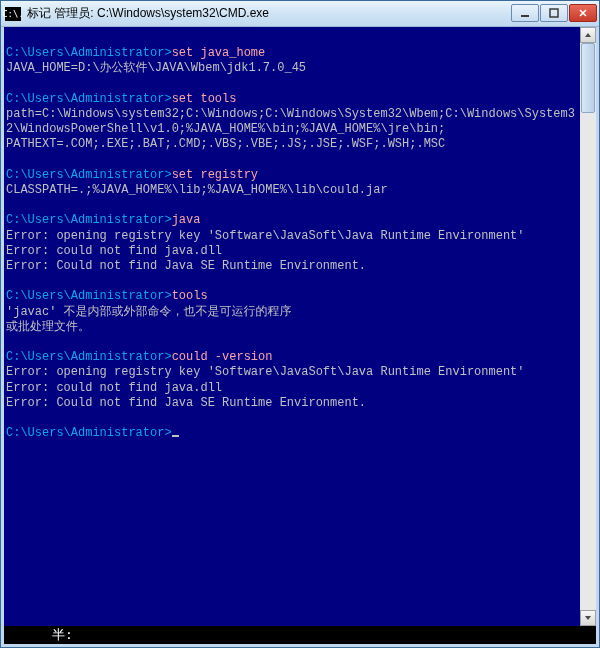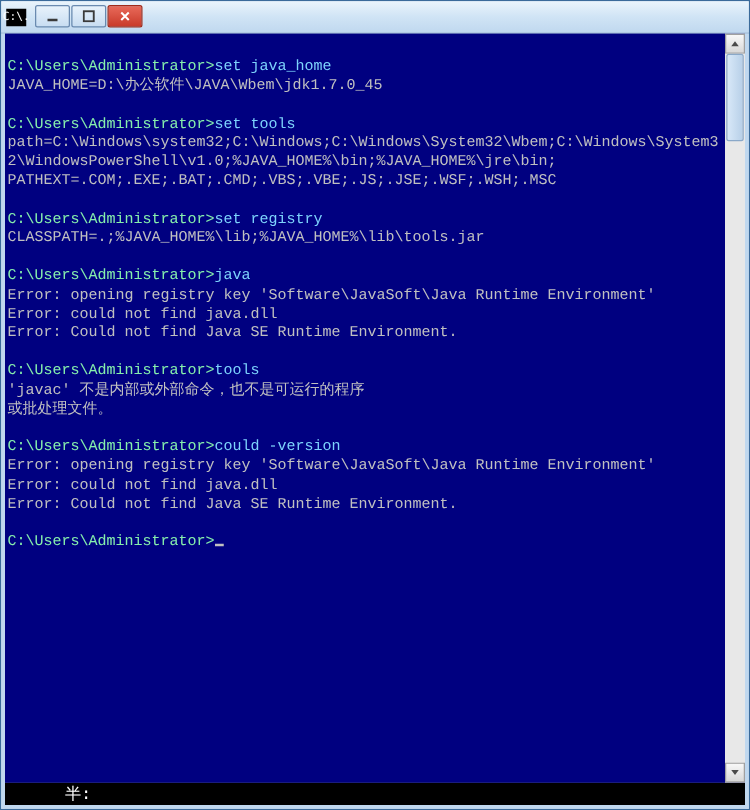--- a/index.html
+++ b/index.html
@@ -107,36 +107,37 @@
 }
 .status {
   height: 18px;
   background: #000;
   color: #fff;
   font-family: "SimSun","NSimSun",monospace;
   font-size: 13px;
   padding-left: 48px;
   display: flex; align-items: center;
 }
-.prompt { color: #86efac; margin-top: 24px; }
-.cmd { color: #7dd3fc; }
+.prompt { color: #0ea5e9; margin-top: 24px; }
+.cmd { color: #fca5a5; }
 .cursor {
   display: inline-block;
   width: 7px; height: 2px;
   background: #c0c0c0;
   vertical-align: baseline;
   margin-bottom: -1px;
 }
 </style>
 </head>
 <body>
 
 <div class="window">
   <div class="titlebar">
     <div class="titlebar-icon">C:\.</div>
+    <div class="titlebar-text">标记 管理员: C:\Windows\system32\CMD.exe</div>
     <div class="win-controls">
       <div class="win-btn min" title="Minimize">
         <svg width="10" height="10" viewBox="0 0 10 10">
             <rect x="1" y="7" width="8" height="2" fill="#3a3a3a"></rect>
           </svg>
       </div>
       <div class="win-btn max" title="Maximize">
         <svg width="10" height="10" viewBox="0 0 10 10">
             <rect x="1" y="1" width="8" height="8" fill="none" stroke="#3a3a3a" stroke-width="1.5"></rect>
           </svg>
@@ -153,21 +154,21 @@
     <div class="console-wrap">
       <div class="console" id="console">
 <span class="prompt">C:\Users\Administrator&gt;</span><span class="cmd">set java_home</span>
 <span>JAVA_HOME=D:\办公软件\JAVA\Wbem\jdk1.7.0_45</span>
 
 <span class="prompt">C:\Users\Administrator&gt;</span><span class="cmd">set tools</span>
 <span>path=C:\Windows\system32;C:\Windows;C:\Windows\System32\Wbem;C:\Windows\System32\WindowsPowerShell\v1.0;%JAVA_HOME%\bin;%JAVA_HOME%\jre\bin;</span>
 <span>PATHEXT=.COM;.EXE;.BAT;.CMD;.VBS;.VBE;.JS;.JSE;.WSF;.WSH;.MSC</span>
 
 <span class="prompt">C:\Users\Administrator&gt;</span><span class="cmd">set registry</span>
-<span>CLASSPATH=.;%JAVA_HOME%\lib;%JAVA_HOME%\lib\tools.jar</span>
+<span>CLASSPATH=.;%JAVA_HOME%\lib;%JAVA_HOME%\lib\could.jar</span>
 
 <span class="prompt">C:\Users\Administrator&gt;</span><span class="cmd">java</span>
 <span>Error: opening registry key 'Software\JavaSoft\Java Runtime Environment'</span>
 <span>Error: could not find java.dll</span>
 <span>Error: Could not find Java SE Runtime Environment.</span>
 
 <span class="prompt">C:\Users\Administrator&gt;</span><span class="cmd">tools</span>
 <span>'javac' 不是内部或外部命令，也不是可运行的程序</span>
 <span>或批处理文件。</span>
 

